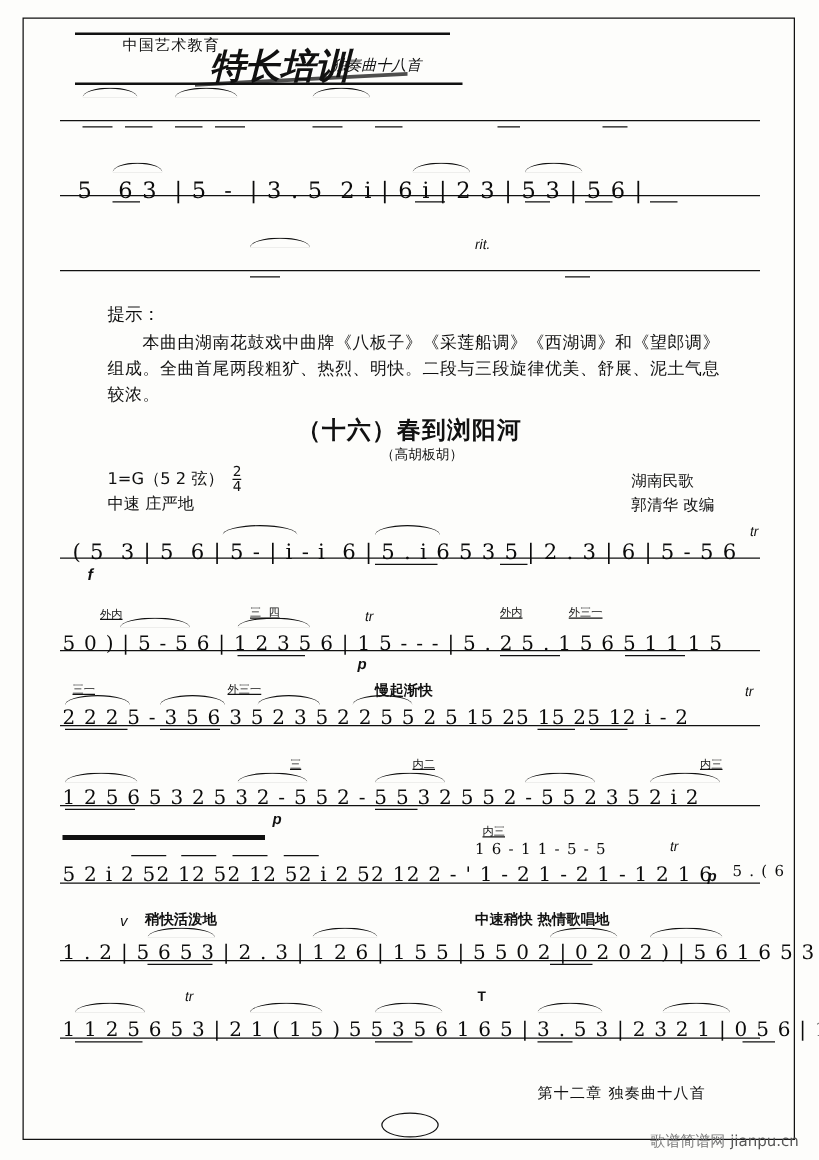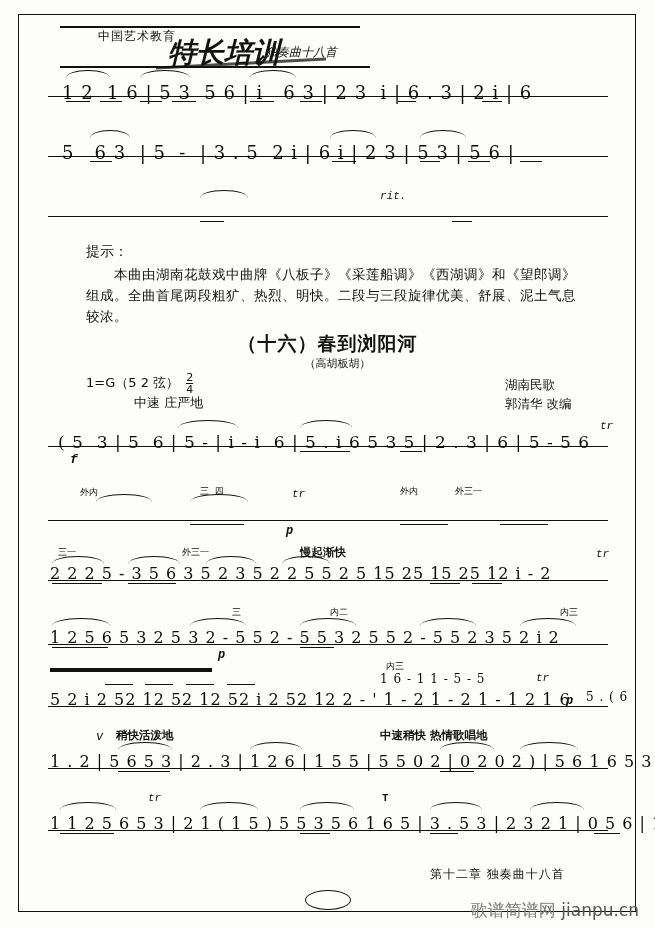--- a/index.html
+++ b/index.html
@@ -167,53 +167,53 @@
   }
   .meta-left .frac span { display: block; }
   .meta-left .frac .den { border-top: 1px solid #111; }
   .tempo-left {
     position: absolute;
     left: 86px;
     top: 394px;
     font-size: 13px;
     font-family: "DejaVu Sans", sans-serif;
     color: #111;
-    margin-left: 48px;
   }
   .meta-right {
     position: absolute;
     left: 505px;
     top: 375px;
     font-size: 12.5px;
     line-height: 19px;
     font-family: "DejaVu Sans", sans-serif;
     color: #111;
   }
 
   .marker {
     position: absolute;
-    font-family: Liberation Mono, monospace;
+    font-family: Liberation Sans, sans-serif;
     font-style: italic;
     font-size: 11px;
     color: #111;
   }
   .cn-marker {
     position: absolute;
     font-family: "DejaVu Sans", sans-serif;
     font-size: 11.5px;
     color: #111;
     font-weight: bold;
   }
   .tiny-cn {
     position: absolute;
     font-family: "DejaVu Sans", sans-serif;
     font-size: 9px;
     color: #111;
     line-height: 9px;
     white-space: pre;
+    text-decoration: underline;
   }
 
   .footer-left {
     position: absolute;
     left: 430px;
     top: 866px;
     font-size: 12px;
     font-family: "DejaVu Sans", sans-serif;
     color: #111;
     letter-spacing: 1px;
@@ -229,21 +229,21 @@
     font-size: 12px;
     font-family: "DejaVu Sans", sans-serif;
     text-align: center;
     line-height: 18px;
     color: #111;
   }
   .watermark {
     position: absolute;
     right: 16px;
     bottom: 6px;
-    font-size: 17px;
+    font-size: 12px;
     color: #7a7a7a;
     font-family: "DejaVu Sans", sans-serif;
   }
   .watermark .site { color: #555; }
 
   
   .slur {
     position: absolute;
     border-top: 1.3px solid #111;
     border-left: none;
@@ -272,21 +272,20 @@
   <div class="header">
     <div class="rule-top"></div>
     <div class="rule-bot"></div>
     <div class="swash"></div>
     <div class="cn-small">中国艺术教育</div>
     <div class="cn-big">特长培训</div>
     <div class="cn-series">独奏曲十八首</div>
   </div>
 
   <div class="rowline" style="top:96px;"></div>
-  <div class="line" style="left:62px; top:82px; font-size:18px;">1 2  1 6 | 5 3  5 6 | i   6 3 | 2 3  i | 6 . 3 | 2 i | 6</div>
   <div class="slur" style="left:66px; top:70px; width:44px;"></div>
   <div class="slur" style="left:140px; top:70px; width:50px;"></div>
   <div class="slur" style="left:250px; top:70px; width:46px;"></div>
   <div class="beam" style="left:66px; top:101px; width:24px;"></div>
   <div class="beam" style="left:100px; top:101px; width:22px;"></div>
   <div class="beam" style="left:140px; top:101px; width:22px;"></div>
   <div class="beam" style="left:172px; top:101px; width:24px;"></div>
   <div class="beam" style="left:250px; top:101px; width:24px;"></div>
   <div class="beam" style="left:300px; top:101px; width:22px;"></div>
   <div class="beam" style="left:398px; top:101px; width:18px;"></div>
@@ -337,20 +336,21 @@
   <div class="marker" style="left:70px; top:452px; font-size:13px; font-weight:bold;">f</div>
   <div class="beam" style="left:300px; top:451px; width:50px;"></div>
   <div class="beam" style="left:400px; top:451px; width:22px;"></div>
 
   <div class="rowline" style="top:520px;"></div>
   <div class="tiny-cn" style="left:80px; top:488px;">外内</div>
   <div class="tiny-cn" style="left:200px; top:487px;">三  四</div>
   <div class="marker" style="left:292px; top:488px;">tr</div>
   <div class="tiny-cn" style="left:400px; top:487px;">外内</div>
   <div class="tiny-cn" style="left:455px; top:487px;">外三一</div>
+  <div class="line" style="left:50px; top:505px; font-size:16px;">5 0 ) | 5 - 5 6 | 1 2 3 5 6 | 1 5 - - - | 5 . 2 5 . 1 5 6 5 1 1 1 5</div>
   <div class="slur" style="left:96px; top:494px; width:56px;"></div>
   <div class="slur" style="left:190px; top:494px; width:58px;"></div>
   <div class="marker" style="left:286px; top:524px; font-size:12px; font-weight:bold;">p</div>
   <div class="beam" style="left:190px; top:524px; width:54px;"></div>
   <div class="beam" style="left:400px; top:524px; width:48px;"></div>
   <div class="beam" style="left:500px; top:524px; width:48px;"></div>
 
   <div class="rowline" style="top:580px;"></div>
   <div class="tiny-cn" style="left:58px; top:548px;">三一</div>
   <div class="tiny-cn" style="left:182px; top:548px;">外三一</div>

